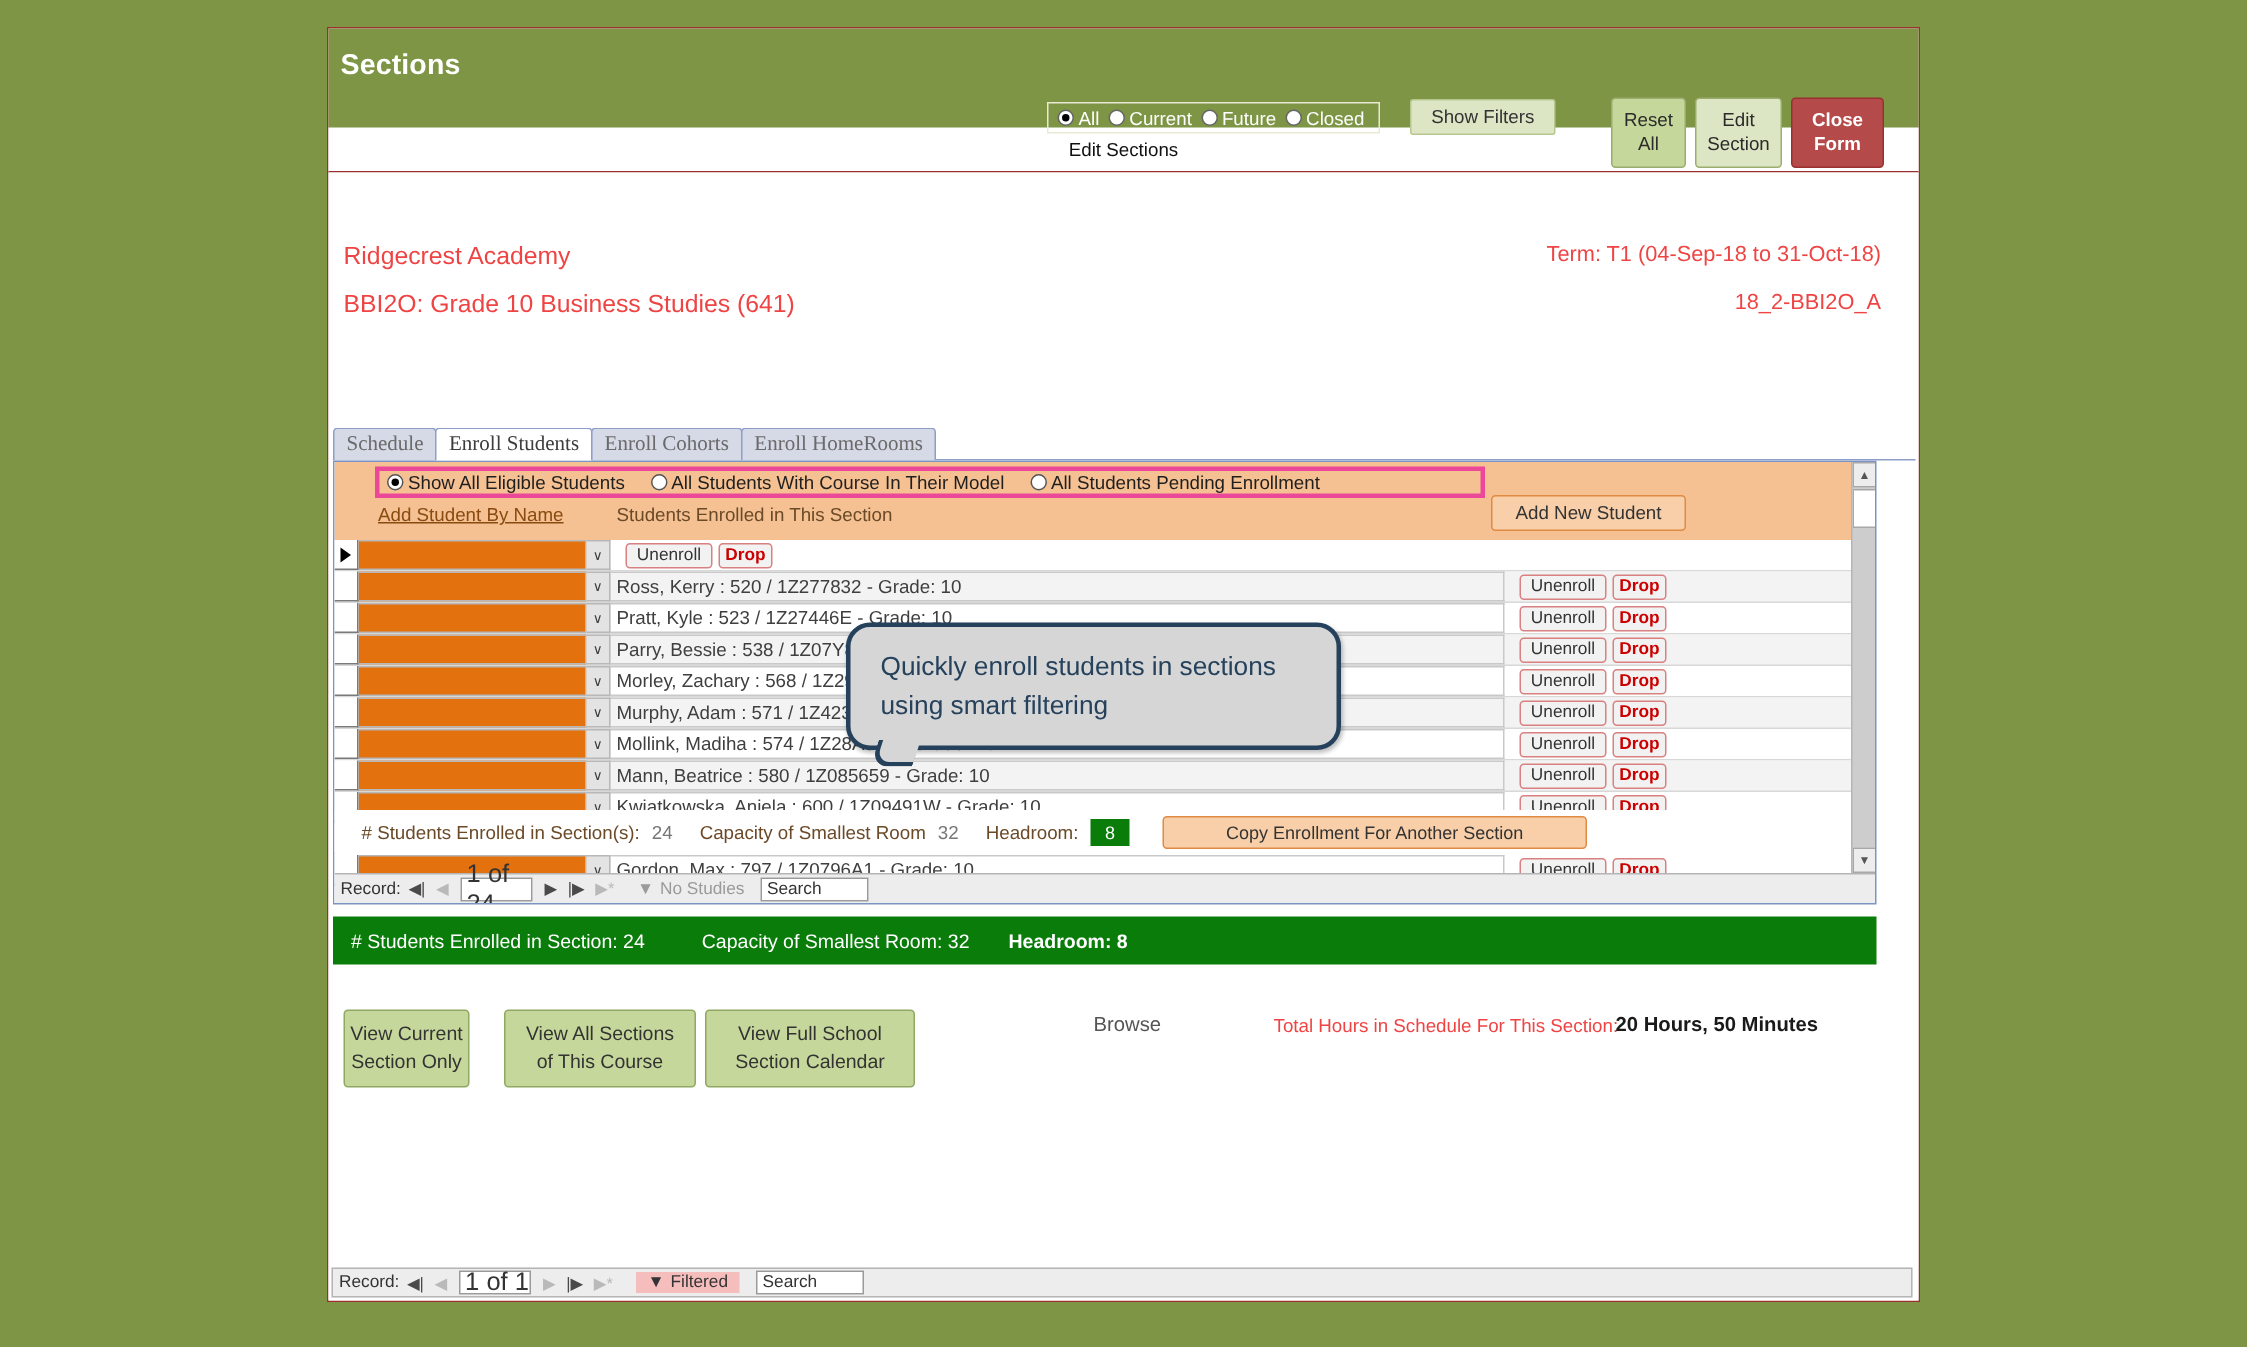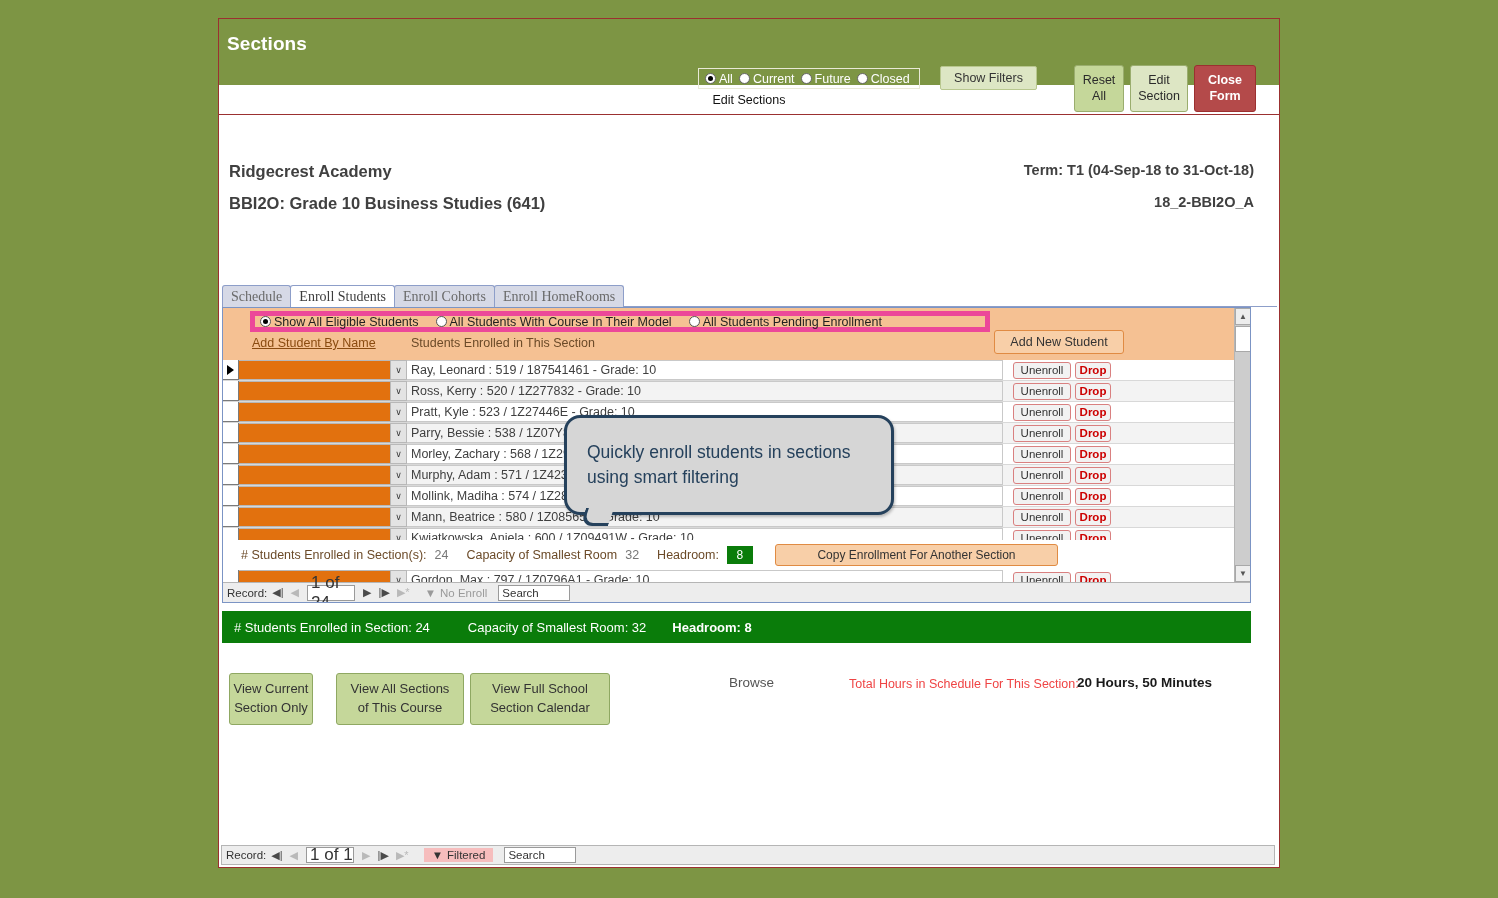--- a/index.html
+++ b/index.html
@@ -73,21 +73,21 @@
   #edit-section-btn { left: 911px; width: 58px; background: #dde6c4; color: #2b2b2b; }
   #close-form-btn {
     left: 975px; width: 62px; background: #b44a4a; color: #ffffff;
     font-weight: bold; border-color: #9b3030;
   }
 
   
   #body { position: relative; flex: 1 1 auto; background: #ffffff; }
 
   .olive-h1 {
-    position: absolute; color: #404040; font-weight: bold; font-size: 16.5px;
+    position: absolute; color: #ef4444; font-weight: normal; font-size: 16.5px;
   }
   #school-name { left: 10px; top: 47px; }
   #course-name { left: 10px; top: 79px; }
   #term-info   { right: 25px; top: 47px; font-size: 14.5px; }
   #section-code{ right: 25px; top: 79px; font-size: 14.5px; }
 
   
   #tabs {
     position: absolute; left: 3px; top: 170px;
     width: 1055px; height: 22px;
@@ -113,21 +113,21 @@
     border: 1px solid #7b94c4;
     background: #ffffff;
     overflow: hidden;
   }
   #subform-top {
     position: relative; height: 52px; background: #f5c193;
   }
   #mode-radios {
     position: absolute; left: 27px; top: 3px;
     width: 740px; height: 21px;
-    border: 5px solid #ec4899;
+    border: 3px solid #ec4899;
     display: flex; align-items: center; padding: 0 5px;
     font-size: 12.5px; color: #1f1f1f; gap: 14px;
   }
   #mode-radios .radio { border-color: #555; }
   #add-by-name {
     position: absolute; left: 29px; top: 28px;
     font-size: 12.5px; color: #8a4b10; text-decoration: underline;
   }
   #enrolled-label {
     position: absolute; left: 188px; top: 28px;
@@ -288,21 +288,21 @@
   }
 
   #form-recnav {
     position: absolute; left: 2px; bottom: 2px; width: 1054px;
     border: 1px solid #b5b5b5;
   }
 
   
   #callout {
     position: absolute; left: 345px; top: 300px;
-    width: 330px; height: 100px;
+    width: 330px; height: 85px;
     background: #d6d6d6; border: 3px solid #25415c; border-radius: 16px;
     z-index: 50;
     display: flex; align-items: center;
     box-shadow: 1px 2px 3px rgba(0,0,0,.25);
   }
   #callout-text {
     padding: 0 20px; font-size: 17.5px; color: #25415c; line-height: 1.45;
   }
   #callout-tail {
     position: absolute; left: 16px; bottom: -14px;
@@ -401,21 +401,20 @@
           </div>
         </div>
 
         <div id="grid">
             <div class="grid-row">
               <div class="row-sel">
                 <span class="arrow"></span>
               </div>
               <div class="cell-orange"></div>
               <div class="cell-combo">∨</div>
-              <div class="cell-name">Ray, Leonard : 519 / 187541461 -  Grade: 10</div>
               <div class="cell-actions">
                 <div class="btn-unenroll">Unenroll</div>
                 <div class="btn-drop">Drop</div>
               </div>
             </div>
             <div class="grid-row alt">
               <div class="row-sel"></div>
               <div class="cell-orange"></div>
               <div class="cell-combo">∨</div>
               <div class="cell-name">Ross, Kerry : 520 / 1Z277832 -  Grade: 10</div>
@@ -547,21 +546,21 @@
         <div class="recnav" id="sf-recnav">
           <span>Record:</span>
           <span class="nv">◀|</span>
           <span class="nv dim">◀</span>
           <span class="recbox">1 of 24</span>
           <span class="nv">▶</span>
           <span class="nv">|▶</span>
           <span class="nv dim">▶*</span>
           <span class="filt">
             <span>▼</span>
-            <span>No Enroll</span>
+            <span>No Studies</span>
           </span>
           <span class="searchbox">Search</span>
         </div>
 
       </div>
 
       <div id="green-strip">
         <span class="s1"># Students Enrolled in Section: 24</span>
         <span class="s2">Capacity of Smallest Room: 32</span>
         <span class="s3">Headroom: 8</span>

